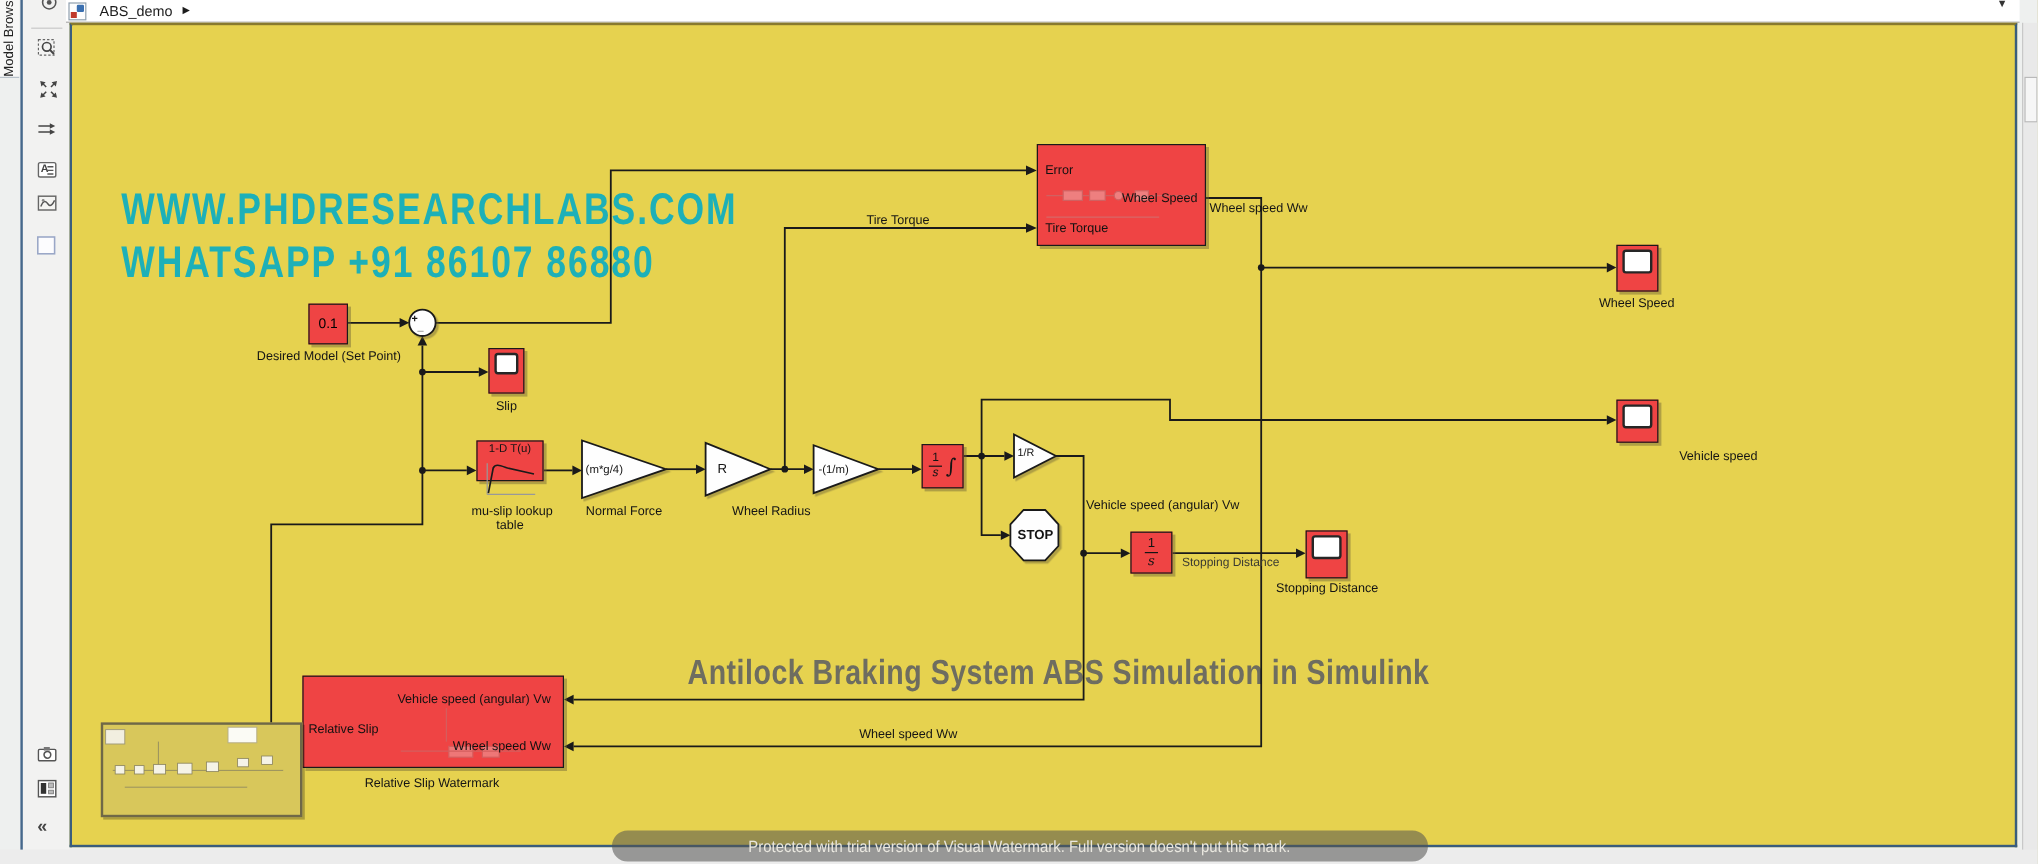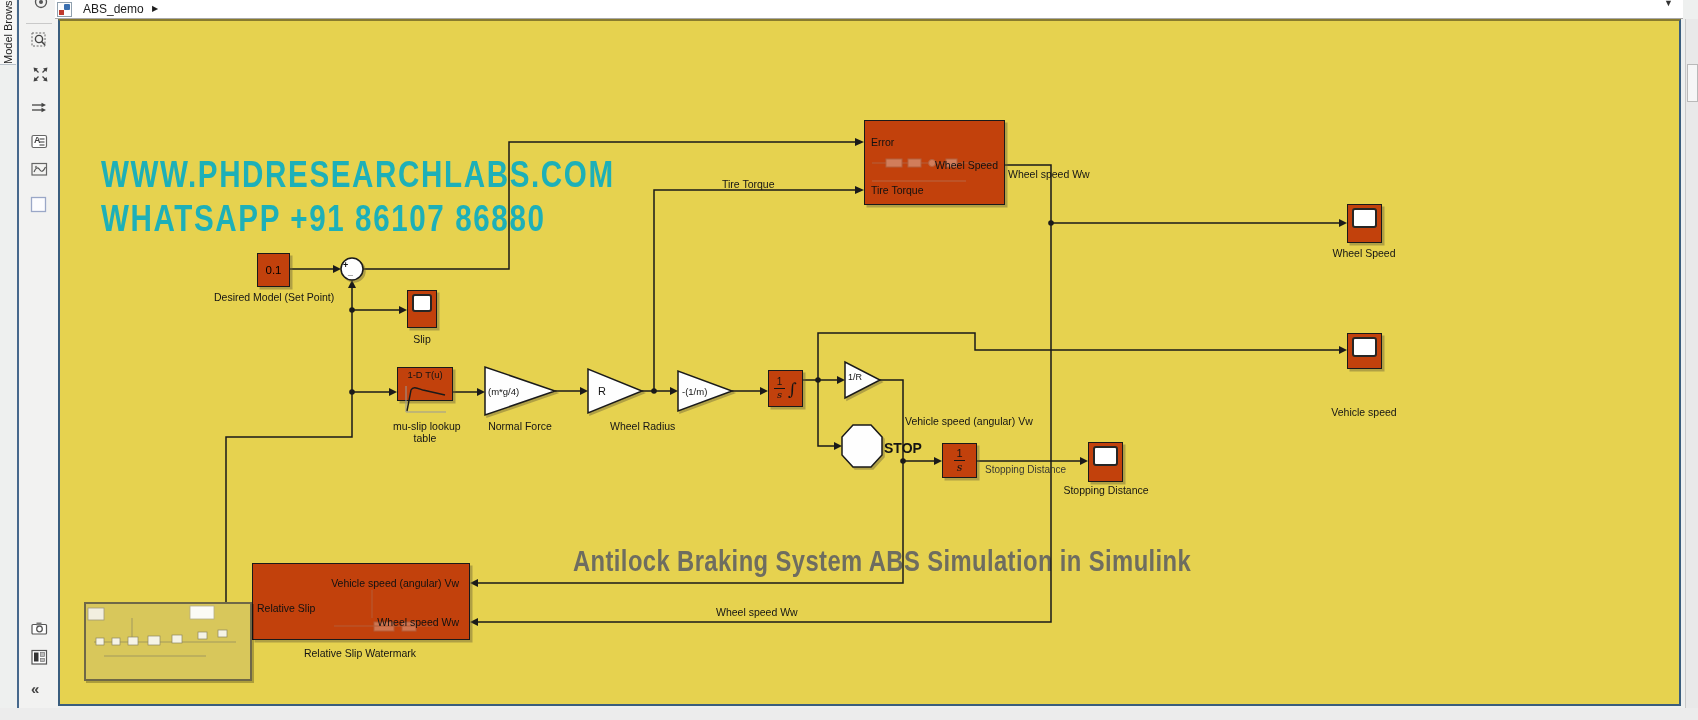--- a/index.html
+++ b/index.html
@@ -32,21 +32,21 @@
   .teal{color:#1db0b8;font-weight:bold;font-size:37px;letter-spacing:2px;
         transform:scaleX(.80);transform-origin:left top;white-space:nowrap;}
   #wm1{left:101px;top:154px;}
   #wm2{left:101px;top:198px;}
   #dtitle{left:573px;top:545px;font-size:29px;font-weight:bold;color:#6e6d60;
           letter-spacing:.5px;transform:scaleX(.82);transform-origin:left top;white-space:nowrap;}
   #trialwm{left:510px;top:692px;width:680px;height:26px;border-radius:13px;
            background:rgba(82,82,80,.55);display:flex;align-items:center;justify-content:center;}
   #trialwm span{font-size:13.5px;color:#e9e7df;transform:scaleX(.92);white-space:nowrap;}
   
-  .blk{background:#c2410c;border:1.5px solid #1a1a1a;box-sizing:border-box;
+  .blk{background:#ef4444;border:1.5px solid #1a1a1a;box-sizing:border-box;
        box-shadow:2.5px 2.5px 0 rgba(110,100,55,.45);}
   .scr{position:absolute;left:4px;top:3px;right:4px;height:16px;border:2px solid #262626;
        border-radius:3px;background:#fff;}
   .lbl{position:absolute;font-size:10.5px;color:#141414;text-align:center;white-space:nowrap;}
   .lbl-l{text-align:left;}
   .port{position:absolute;font-size:10.5px;color:#111;white-space:nowrap;}
   svg.layer{position:absolute;left:0;top:0;pointer-events:none;}
   .wire{stroke:#1a1a1a;stroke-width:1.5;fill:none;}
   .ah{fill:#1a1a1a;stroke:none;}
   .jd{fill:#1a1a1a;}
@@ -256,21 +256,21 @@
         <span class="frac">
           <span>1</span>
           <span class="bar"></span>
           <span class="den">s</span>
         </span>
         <span class="intsym">∫</span>
       </div>
   </div>
 
   <div class="abs gtext" style="left:848px;top:372px;font-size:9px;">1/R</div>
-  <div class="abs" style="left:848px;top:440px;width:28px;text-align:center;font-size:14px;font-weight:bold;color:#141414;margin-left:36px;">STOP</div>
+  <div class="abs" style="left:848px;top:440px;width:28px;text-align:center;font-size:11px;font-weight:bold;color:#141414;">STOP</div>
 
   <div class="abs blk" style="left:942px;top:443px;width:35px;height:35px;">
     <div class="intwrap" style="font-size:11px;">
         <span class="frac">
           <span>1</span>
           <span class="bar"></span>
           <span class="den">s</span>
         </span>
       </div>
   </div>
@@ -290,21 +290,21 @@
   </div>
 
   <div class="abs blk" style="left:1347px;top:204px;width:35px;height:39px;">
       <div class="scr"></div>
     </div>
   <div class="abs lbl" style="left:1324px;top:247px;width:80px;">Wheel Speed</div>
 
   <div class="abs blk" style="left:1347px;top:333px;width:35px;height:36px;">
       <div class="scr"></div>
     </div>
-  <div class="abs lbl" style="left:1322px;top:374px;width:84px;margin-top:32px;">Vehicle speed</div>
+  <div class="abs lbl" style="left:1390px;top:374px;width:84px;">Vehicle speed</div>
 
   <div class="abs blk" style="left:1088px;top:442px;width:35px;height:40px;">
       <div class="scr"></div>
     </div>
   <div class="abs lbl" style="left:1056px;top:484px;width:100px;">Stopping Distance</div>
 
   <div class="abs blk" style="left:252px;top:563px;width:218px;height:77px;">
     <svg width="214" height="50" style="position:absolute;left:1px;top:24px;opacity:.3;">
       <line x1="118" y1="2" x2="118" y2="30" stroke="#999" stroke-width="1"></line>
       <rect x="120" y="34" width="20" height="9" fill="#eee" stroke="#999"></rect>
@@ -333,14 +333,17 @@
       <rect x="26" y="34" width="8" height="7" fill="#f5f3e6" stroke="#8d865f" stroke-width=".7"></rect>
       <rect x="42" y="33" width="10" height="8" fill="#f5f3e6" stroke="#8d865f" stroke-width=".7"></rect>
       <rect x="62" y="32" width="12" height="9" fill="#f5f3e6" stroke="#8d865f" stroke-width=".7"></rect>
       <rect x="86" y="31" width="10" height="8" fill="#f5f3e6" stroke="#8d865f" stroke-width=".7"></rect>
       <rect x="112" y="28" width="9" height="7" fill="#f5f3e6" stroke="#8d865f" stroke-width=".7"></rect>
       <rect x="132" y="26" width="9" height="7" fill="#f5f3e6" stroke="#8d865f" stroke-width=".7"></rect>
       <line x1="18" y1="52" x2="120" y2="52" stroke="#8d865f" stroke-width=".7"></line>
     </svg>
   </div>
 
+  <div class="abs" id="trialwm">
+    <span>Protected with trial version of Visual Watermark. Full version doesn't put this mark.</span>
+  </div>
 
 </div>
 
 </body></html>

